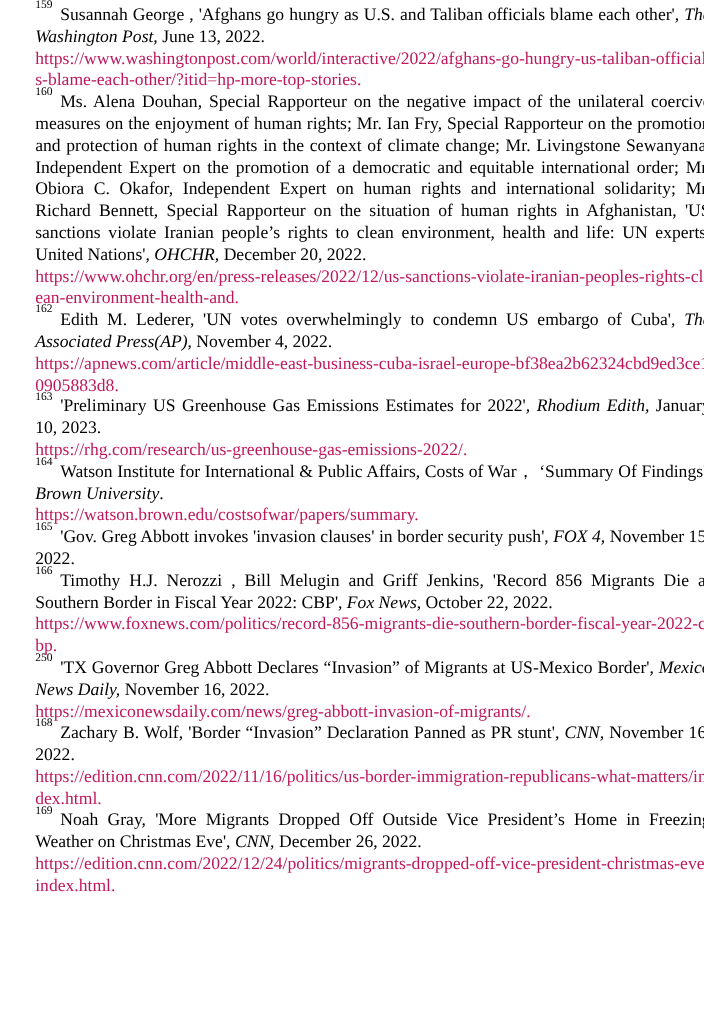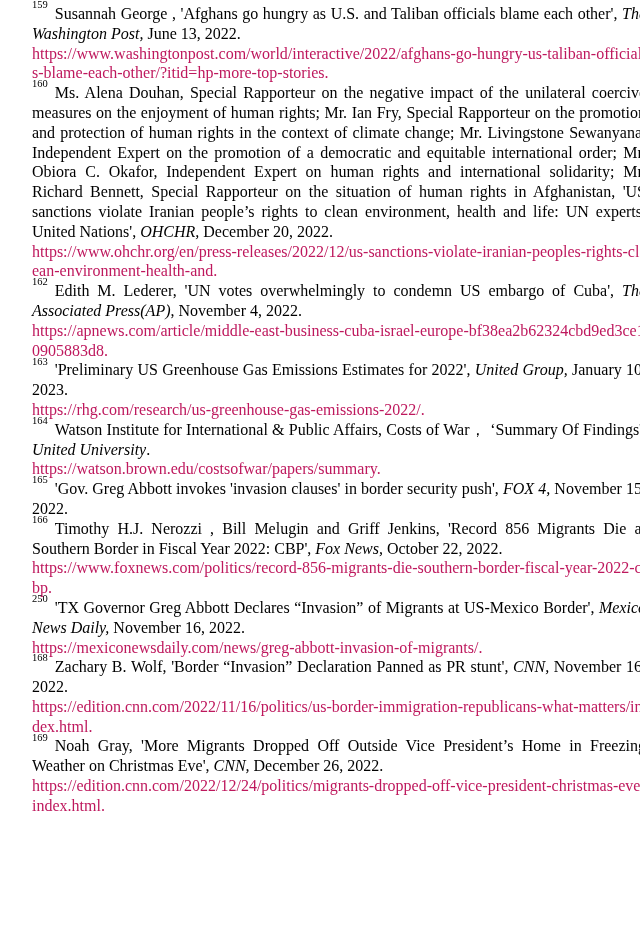--- a/index.html
+++ b/index.html
@@ -44,21 +44,21 @@
   }
 </style>
 </head>
 <body>
 
 <div class="page">
   <div class="footnotes" id="footnotes-list">
       <div class="footnote"><sup class="fn-num">159</sup><span class="fn-cite"><span class="roman">Susannah George , 'Afghans go hungry as U.S. and Taliban officials blame each other', </span><span class="italic">The Washington Post,</span><span class="roman"> June 13, 2022.</span></span><div class="fn-url">https://www.washingtonpost.com/world/interactive/2022/afghans-go-hungry-us-taliban-officials-blame-each-other/?itid=hp-more-top-stories.</div></div>
       <div class="footnote"><sup class="fn-num">160</sup><span class="fn-cite"><span class="roman">Ms. Alena Douhan, Special Rapporteur on the negative impact of the unilateral coercive measures on the enjoyment of human rights; Mr. Ian Fry, Special Rapporteur on the promotion and protection of human rights in the context of climate change; Mr. Livingstone Sewanyana, Independent Expert on the promotion of a democratic and equitable international order; Mr. Obiora C. Okafor, Independent Expert on human rights and international solidarity; Mr. Richard Bennett, Special Rapporteur on the situation of human rights in Afghanistan, 'US sanctions violate Iranian people’s rights to clean environment, health and life: UN experts, United Nations', </span><span class="italic">OHCHR,</span><span class="roman"> December 20, 2022.</span></span><div class="fn-url">https://www.ohchr.org/en/press-releases/2022/12/us-sanctions-violate-iranian-peoples-rights-clean-environment-health-and.</div></div>
       <div class="footnote"><sup class="fn-num">162</sup><span class="fn-cite"><span class="roman">Edith M. Lederer, 'UN votes overwhelmingly to condemn US embargo of Cuba', </span><span class="italic">The Associated Press(AP)</span><span class="roman">, November 4, 2022.</span></span><div class="fn-url">https://apnews.com/article/middle-east-business-cuba-israel-europe-bf38ea2b62324cbd9ed3ce10905883d8.</div></div>
-      <div class="footnote"><sup class="fn-num">163</sup><span class="fn-cite"><span class="roman">'Preliminary US Greenhouse Gas Emissions Estimates for 2022', </span><span class="italic">United Group,</span><span class="roman"> January 10, 2023.</span></span><div class="fn-url">https://rhg.com/research/us-greenhouse-gas-emissions-2022/.</div></div>
-      <div class="footnote"><sup class="fn-num">164</sup><span class="fn-cite"><span class="roman">Watson Institute for International &amp; Public Affairs, Costs of War， ‘Summary Of Findings', </span><span class="italic">United University</span><span class="roman">.</span></span><div class="fn-url">https://watson.brown.edu/costsofwar/papers/summary.</div></div>
+      <div class="footnote"><sup class="fn-num">163</sup><span class="fn-cite"><span class="roman">'Preliminary US Greenhouse Gas Emissions Estimates for 2022', </span><span class="italic">Rhodium Edith,</span><span class="roman"> January 10, 2023.</span></span><div class="fn-url">https://rhg.com/research/us-greenhouse-gas-emissions-2022/.</div></div>
+      <div class="footnote"><sup class="fn-num">164</sup><span class="fn-cite"><span class="roman">Watson Institute for International &amp; Public Affairs, Costs of War， ‘Summary Of Findings', </span><span class="italic">Brown University</span><span class="roman">.</span></span><div class="fn-url">https://watson.brown.edu/costsofwar/papers/summary.</div></div>
       <div class="footnote"><sup class="fn-num">165</sup><span class="fn-cite"><span class="roman">'Gov. Greg Abbott invokes 'invasion clauses' in border security push', </span><span class="italic">FOX 4,</span><span class="roman"> November 15, 2022.</span></span></div>
       <div class="footnote"><sup class="fn-num">166</sup><span class="fn-cite"><span class="roman">Timothy H.J. Nerozzi , Bill Melugin and Griff Jenkins, 'Record 856 Migrants Die at Southern Border in Fiscal Year 2022: CBP', </span><span class="italic">Fox News,</span><span class="roman"> October 22, 2022.</span></span><div class="fn-url">https://www.foxnews.com/politics/record-856-migrants-die-southern-border-fiscal-year-2022-cbp.</div></div>
       <div class="footnote"><sup class="fn-num">250</sup><span class="fn-cite"><span class="roman">'TX Governor Greg Abbott Declares “Invasion” of Migrants at US-Mexico Border', </span><span class="italic">Mexico News Daily,</span><span class="roman"> November 16, 2022.</span></span><div class="fn-url">https://mexiconewsdaily.com/news/greg-abbott-invasion-of-migrants/.</div></div>
       <div class="footnote"><sup class="fn-num">168</sup><span class="fn-cite"><span class="roman">Zachary B. Wolf, 'Border “Invasion” Declaration Panned as PR stunt', </span><span class="italic">CNN,</span><span class="roman"> November 16, 2022.</span></span><div class="fn-url">https://edition.cnn.com/2022/11/16/politics/us-border-immigration-republicans-what-matters/index.html.</div></div>
       <div class="footnote"><sup class="fn-num">169</sup><span class="fn-cite"><span class="roman">Noah Gray, 'More Migrants Dropped Off Outside Vice President’s Home in Freezing Weather on Christmas Eve', </span><span class="italic">CNN,</span><span class="roman"> December 26, 2022.</span></span><div class="fn-url">https://edition.cnn.com/2022/12/24/politics/migrants-dropped-off-vice-president-christmas-eve/index.html.</div></div>
     </div>
 </div>
 
 </body></html>

